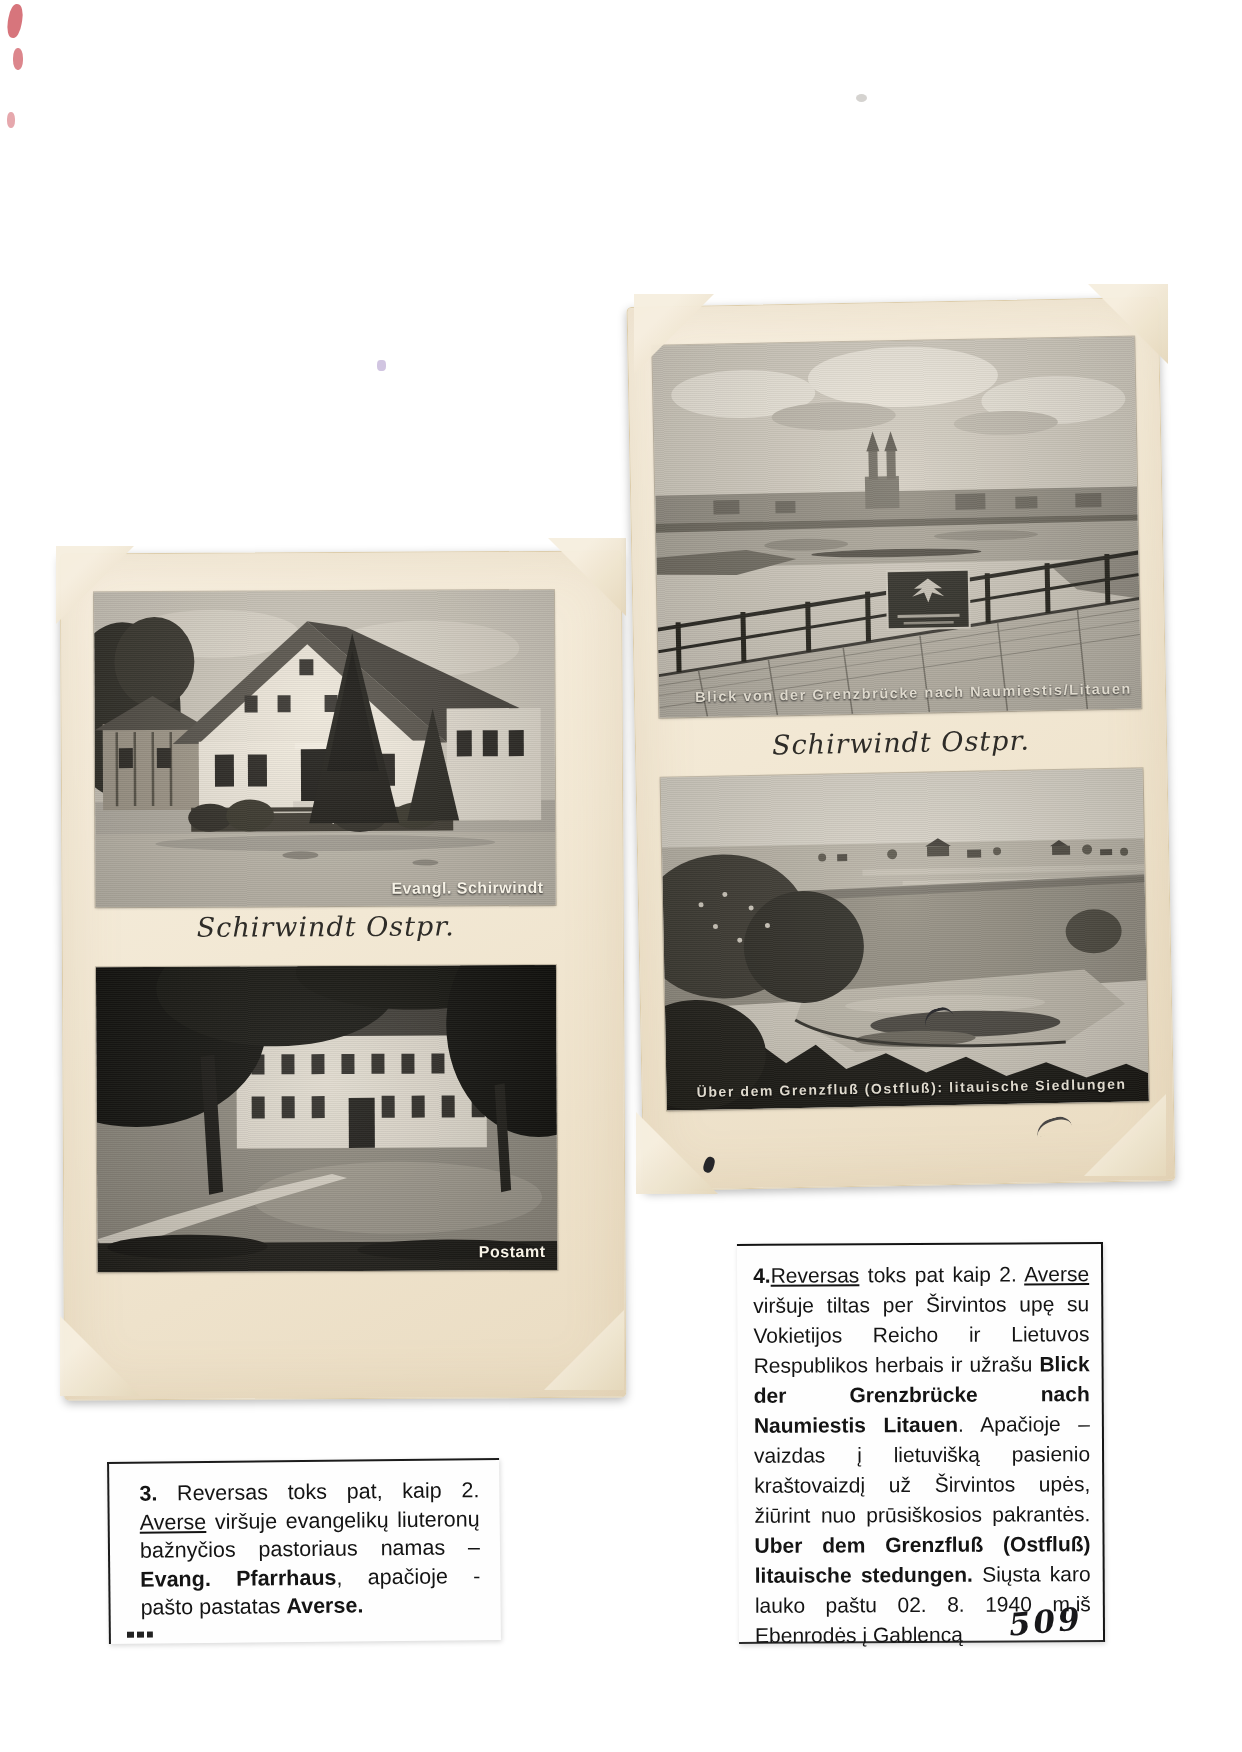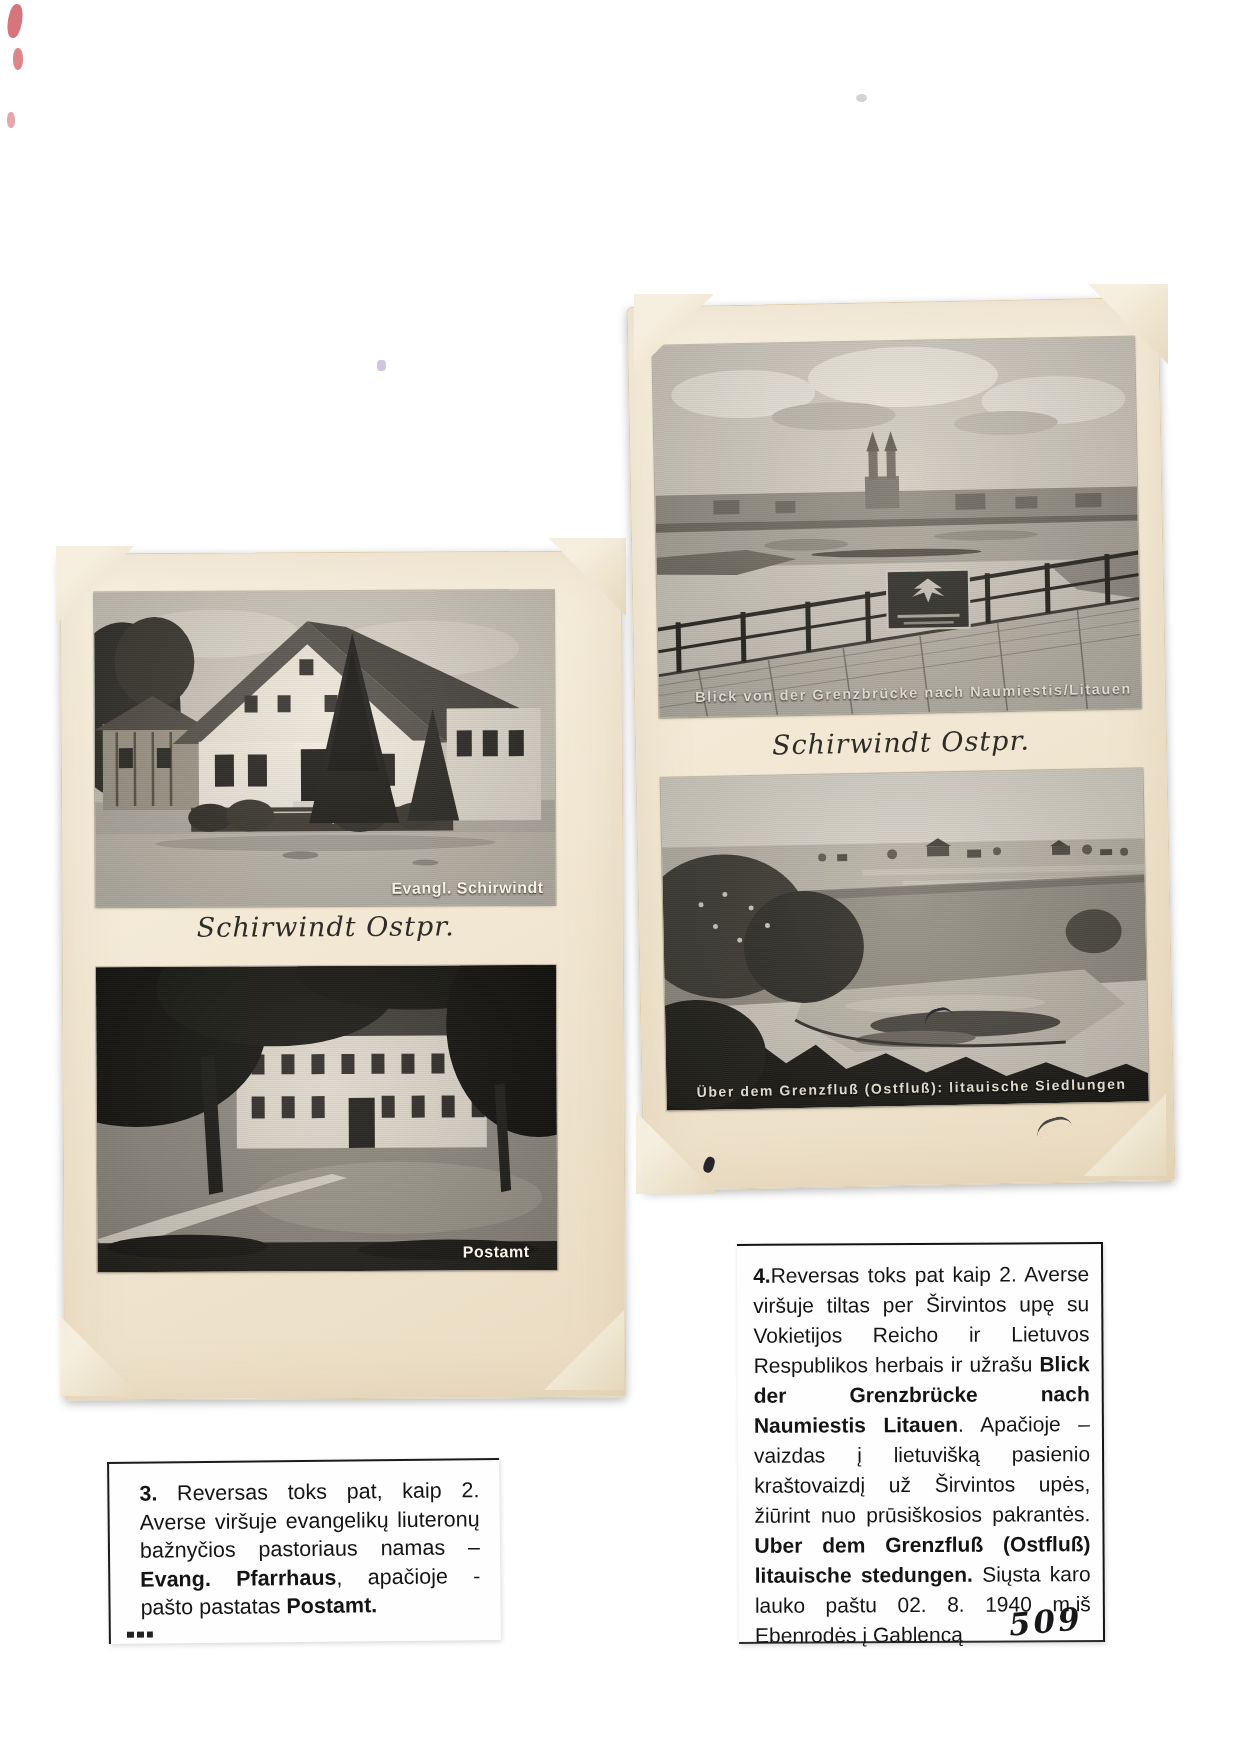--- a/index.html
+++ b/index.html
@@ -44,21 +44,21 @@
     box-shadow:1px 2px 5px rgba(0,0,0,.15);}
   .cap-box .txt{text-align:justify;}
   .cap-box.three{left:108px;top:1460px;width:392px;height:182px;transform:rotate(-0.6deg);
     border-top:2.5px solid #1b1b1b;border-left:2px solid #1b1b1b;
     padding:16px 20px 0 30px;box-sizing:border-box;
     font-size:21.5px;line-height:28.5px;}
   .cap-box.four{left:738px;top:1243px;width:366px;height:400px;transform:rotate(-0.3deg);
     border-top:2.5px solid #141414;border-right:2px solid #141414;border-bottom:2px solid #2c2c2c;
     padding:15px 12px 0 16px;box-sizing:border-box;
     font-size:21px;line-height:30px;}
-  .b{font-weight:700;} .u{}
+  .b{font-weight:700;} .u{text-decoration:underline;}
   .handwritten{position:absolute;right:20px;bottom:4px;
     font-family:"DejaVu Serif",serif;font-style:italic;font-weight:700;
     font-size:31px;color:#17171a;letter-spacing:3px;transform:rotate(-5deg);}
   .cutoff-dashes{position:absolute;left:16px;bottom:6px;width:26px;height:6px;
     background:repeating-linear-gradient(90deg,#222 0 7px,transparent 7px 10px);}
 
   
   .red-mark{position:absolute;background:#cd525b;border-radius:45%;}
   .ink-mark{position:absolute;background:#26262a;border-radius:40%;}
   .scribble{position:absolute;width:30px;height:12px;border-top:3px solid #2d2d30;
@@ -188,21 +188,21 @@
         </g>
       <g>
         <polygon points="0,272 70,250 160,225 235,208 250,212 165,236 80,263 10,290" fill="#cfccc5"></polygon>
         </g>
       <g>
           <rect y="276" width="460" height="29" fill="#23221e"></rect>
         <ellipse cx="90" cy="280" rx="80" ry="12" fill="#1c1b18"></ellipse>
         <ellipse cx="350" cy="284" rx="90" ry="10" fill="#1c1b18"></ellipse>
         </g>
     </svg>
-    <div class="photo-caption" style="right:28px;bottom:9px;">Postamt</div>
+    <div class="photo-caption" style="right:12px;bottom:9px;">Postamt</div>
   </div>
 </div>
 
 <div class="mount tl" style="left:56px;top:546px;width:78px;height:78px;"></div>
 <div class="mount tr" style="left:548px;top:538px;width:78px;height:78px;"></div>
 <div class="mount bl" style="left:60px;top:1316px;width:80px;height:80px;"></div>
 <div class="mount br" style="left:544px;top:1310px;width:80px;height:80px;"></div>
 
 <div class="postcard right">
 
@@ -334,20 +334,20 @@
   <div class="scribble" style="left:392px;top:818px;width:36px;opacity:.85;"></div>
   <div class="ink-mark" style="left:60px;top:850px;width:10px;height:16px;transform:rotate(20deg);"></div>
 </div>
 
 <div class="mount tl" style="left:634px;top:294px;width:80px;height:80px;"></div>
 <div class="mount tr" style="left:1088px;top:284px;width:80px;height:80px;"></div>
 <div class="mount bl" style="left:636px;top:1112px;width:82px;height:82px;"></div>
 <div class="mount br" style="left:1084px;top:1094px;width:82px;height:82px;"></div>
 
 <div class="cap-box three">
-  <div class="txt"><span class="b">3.</span><span> Reversas toks pat, kaip 2. </span><span class="u">Averse</span><span> viršuje evangelikų liuteronų bažnyčios pastoriaus namas – </span><span class="b">Evang. Pfarrhaus</span><span>, apačioje - pašto pastatas </span><span class="b">Postamt.</span></div>
+  <div class="txt"><span class="b">3.</span><span> Reversas toks pat, kaip 2. </span><span class="u">Averse</span><span> viršuje evangelikų liuteronų bažnyčios pastoriaus namas – </span><span class="b">Evang. Pfarrhaus</span><span>, apačioje - pašto pastatas </span><span class="b">Averse.</span></div>
   <div class="cutoff-dashes"></div>
 </div>
 
 <div class="cap-box four">
   <div class="txt"><span class="b">4.</span><span class="u">Reversas</span><span> toks pat kaip 2. </span><span class="u">Averse</span><span> viršuje tiltas per Širvintos upę su Vokietijos Reicho ir Lietuvos Respublikos herbais ir užrašu </span><span class="b">Blick der Grenzbrücke nach Naumiestis Litauen</span><span>. Apačioje – vaizdas į lietuvišką pasienio kraštovaizdį už Širvintos upės, žiūrint nuo prūsiškosios pakrantės. </span><span class="b">Uber dem Grenzfluß (Ostfluß) litauische stedungen.</span><span> Siųsta karo lauko paštu 02. 8. 1940 m.iš Ebenrodės į Gablencą</span></div>
   <div class="handwritten">509</div>
 </div>
 
 </body></html>

